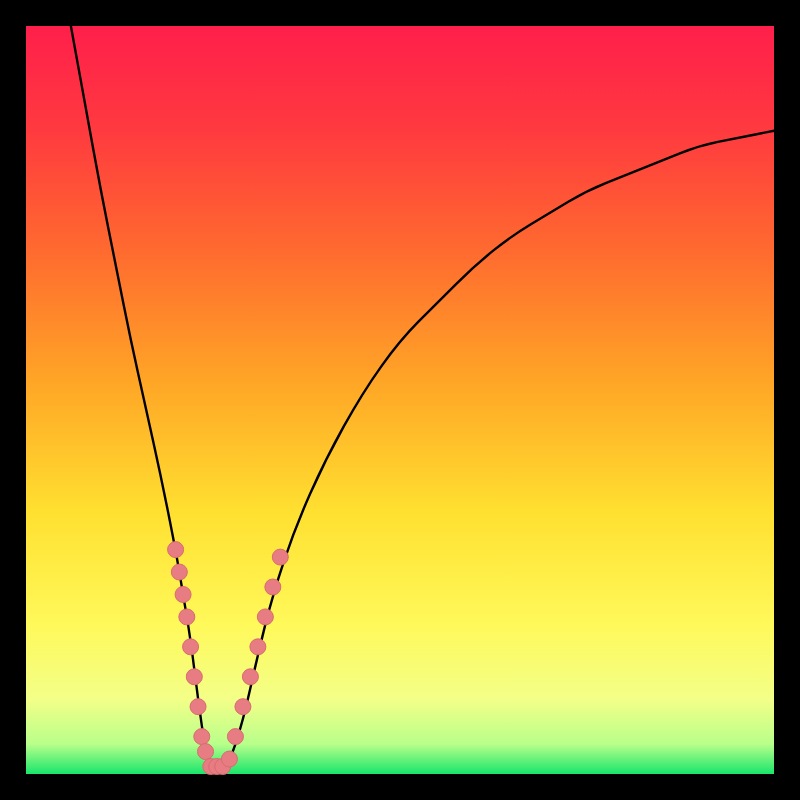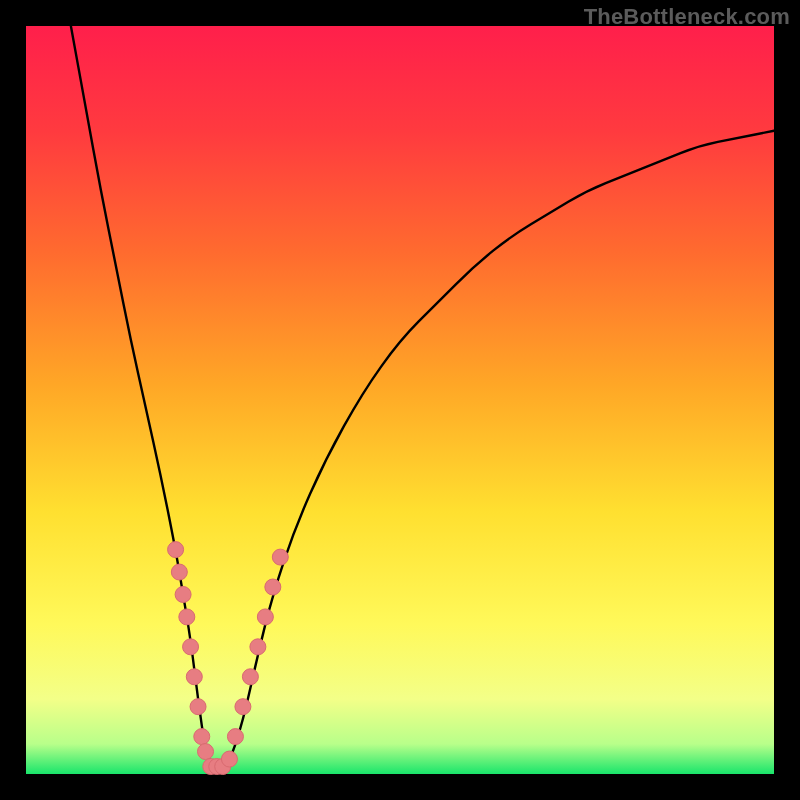--- a/index.html
+++ b/index.html
@@ -70,14 +70,13 @@
           <circle cx="209.44" cy="710.60" r="8" fill="#e77d82" stroke="#d96a70" stroke-width="1"></circle>
           <circle cx="216.92" cy="680.68" r="8" fill="#e77d82" stroke="#d96a70" stroke-width="1"></circle>
           <circle cx="224.40" cy="650.76" r="8" fill="#e77d82" stroke="#d96a70" stroke-width="1"></circle>
           <circle cx="231.88" cy="620.84" r="8" fill="#e77d82" stroke="#d96a70" stroke-width="1"></circle>
           <circle cx="239.36" cy="590.92" r="8" fill="#e77d82" stroke="#d96a70" stroke-width="1"></circle>
           <circle cx="246.84" cy="561.00" r="8" fill="#e77d82" stroke="#d96a70" stroke-width="1"></circle>
           <circle cx="254.32" cy="531.08" r="8" fill="#e77d82" stroke="#d96a70" stroke-width="1"></circle>
         </g>
     </svg>
   </div>
-  <div class="watermark">TheBottleneck.com</div>
 </div>
 
 </body></html>

